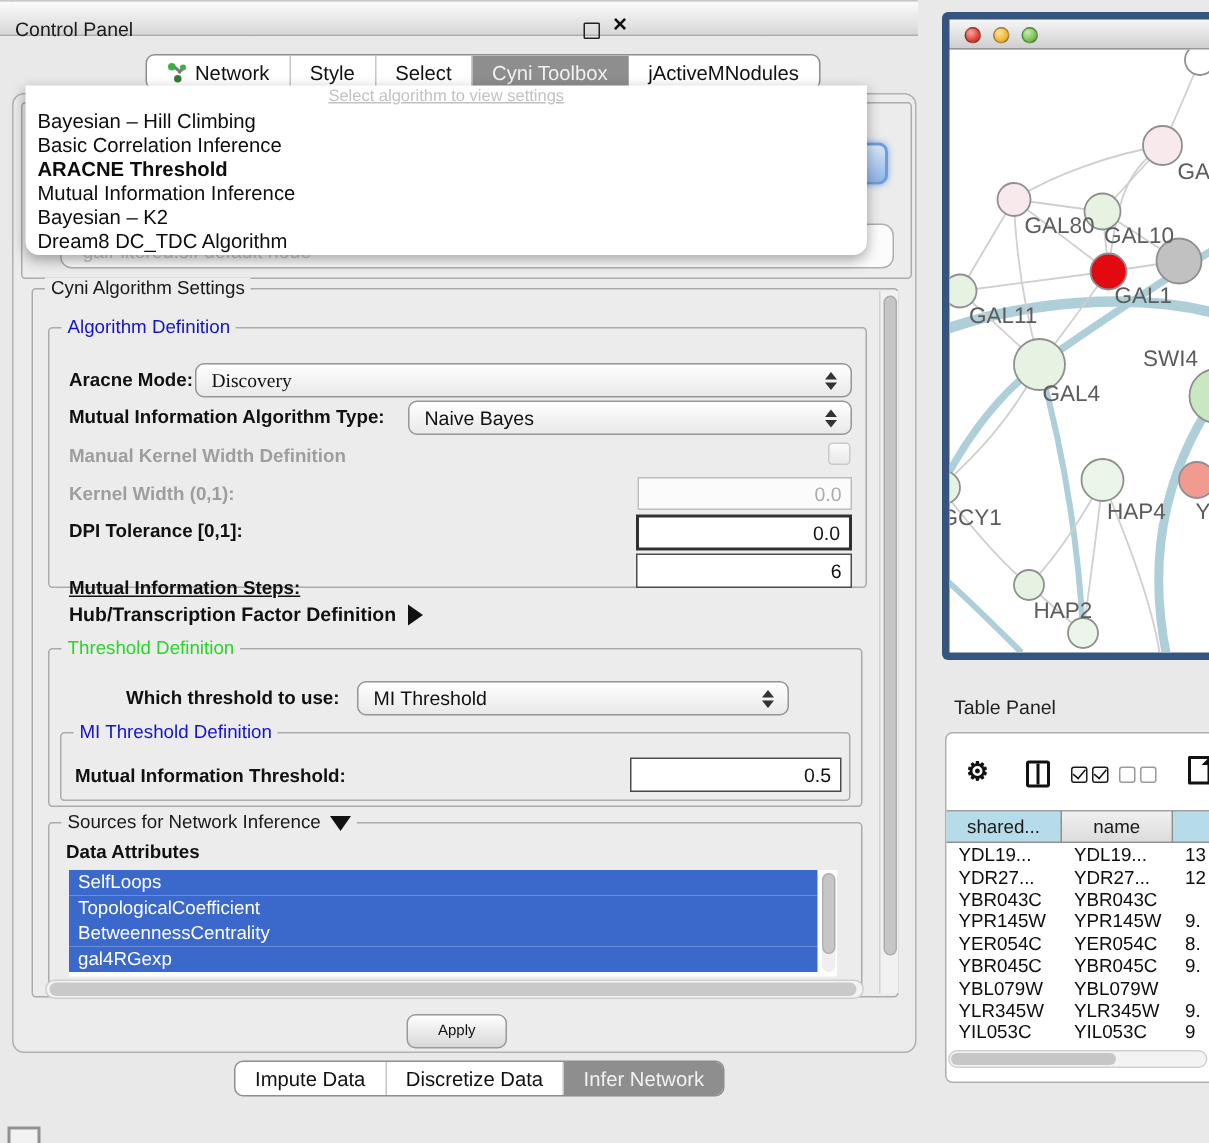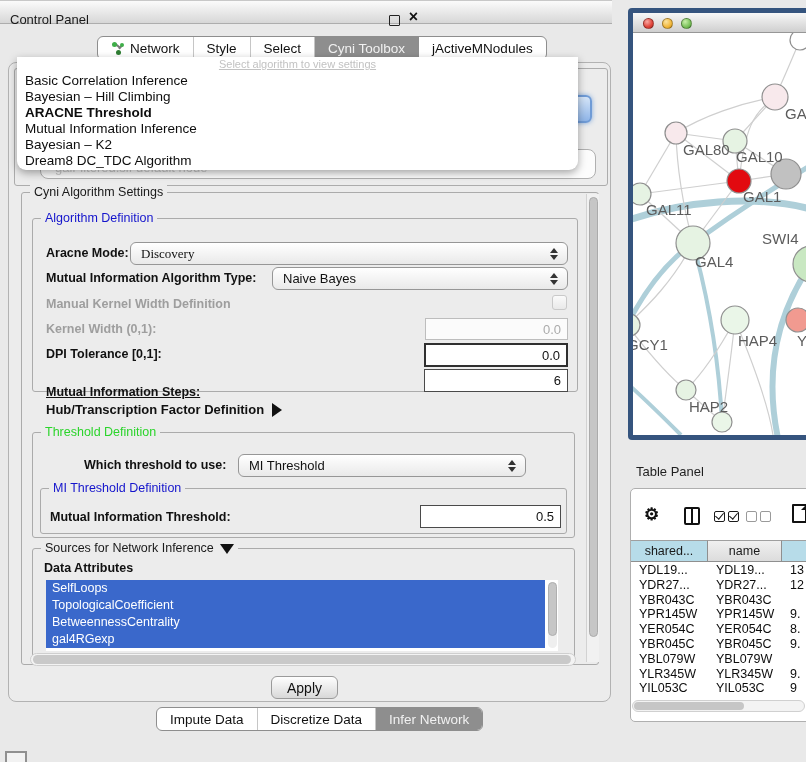--- a/index.html
+++ b/index.html
@@ -83,21 +83,21 @@
   #attr-scroll{position:absolute;right:1px;top:2px;width:9px;height:66px;background:#EFEFEF;border-radius:5px;}
   #attr-thumb{position:absolute;left:0;top:0;width:9px;height:54px;background:#C6C6C6;border:1px solid #AFAFAF;border-radius:5px;box-sizing:border-box;}
 
   
   #set-scroll{left:586px;top:194px;width:13px;height:468px;background:#F1F1F1;border-left:1px solid #D2D2D2;box-sizing:border-box;}
   #set-thumb{position:absolute;left:2px;top:3px;width:9px;height:440px;background:#C6C6C6;border:1px solid #ABABAB;border-radius:5px;box-sizing:border-box;}
   #src-hscroll{left:30px;top:653px;width:546px;height:13px;background:#F3F3F3;border:1px solid #CFCFCF;border-radius:7px;box-sizing:border-box;}
   #src-hthumb{position:absolute;left:2px;top:1px;width:538px;height:9px;background:#C9C9C9;border-radius:5px;}
 
   #apply-btn{left:271px;top:676px;width:67px;height:23px;border:1px solid #9A9A9A;border-radius:6px;
-    background:linear-gradient(#FEFEFE,#D8D8D8);font-size:14px;color:#111;
+    background:linear-gradient(#FEFEFE,#D8D8D8);font-size:10px;color:#111;
     display:flex;align-items:center;justify-content:center;box-sizing:border-box;}
 
   #corner-icon{left:5px;top:751px;width:22px;height:14px;border:2px solid #909090;background:#F2F2F2;box-sizing:border-box;}
 
   
   #netwin{left:628px;top:8px;width:190px;height:432px;background:#35547E;border-radius:4px 0 0 4px;}
   #net-titlebar{left:633px;top:13px;width:173px;height:20px;
     background:linear-gradient(#F7F7F7,#CFCFCF);border-bottom:1px solid #979797;box-sizing:border-box;}
   .light{position:absolute;top:5px;width:11px;height:11px;border-radius:50%;box-sizing:border-box;border:1px solid rgba(0,0,0,0.3);}
   #light-red{left:10px;background:radial-gradient(circle at 35% 30%,#F8A9A2,#E0443A 60%,#B03028);}
@@ -181,22 +181,22 @@
 
   <div class="abs" id="hidden-group"></div>
   <div class="abs" id="hidden-spinner"></div>
   <div class="abs" id="hidden-field">
     <span>galFiltered.sif default node</span>
   </div>
 
   <div class="abs" id="dd">
     <div id="dd-ph">Select algorithm to view settings</div>
     <div id="dd-items">
+        <div class="dd-item">Bayesian – Hill Climbing</div>
         <div class="dd-item">Basic Correlation Inference</div>
-        <div class="dd-item">Bayesian – Hill Climbing</div>
         <div class="dd-item bold">ARACNE Threshold</div>
         <div class="dd-item">Mutual Information Inference</div>
         <div class="dd-item">Bayesian – K2</div>
         <div class="dd-item">Dream8 DC_TDC Algorithm</div>
       </div>
   </div>
 
   <div class="abs grp" style="left:21px;top:192px;width:578px;height:473px;">
     <span class="legend">Cyni Algorithm Settings</span>
   </div>

